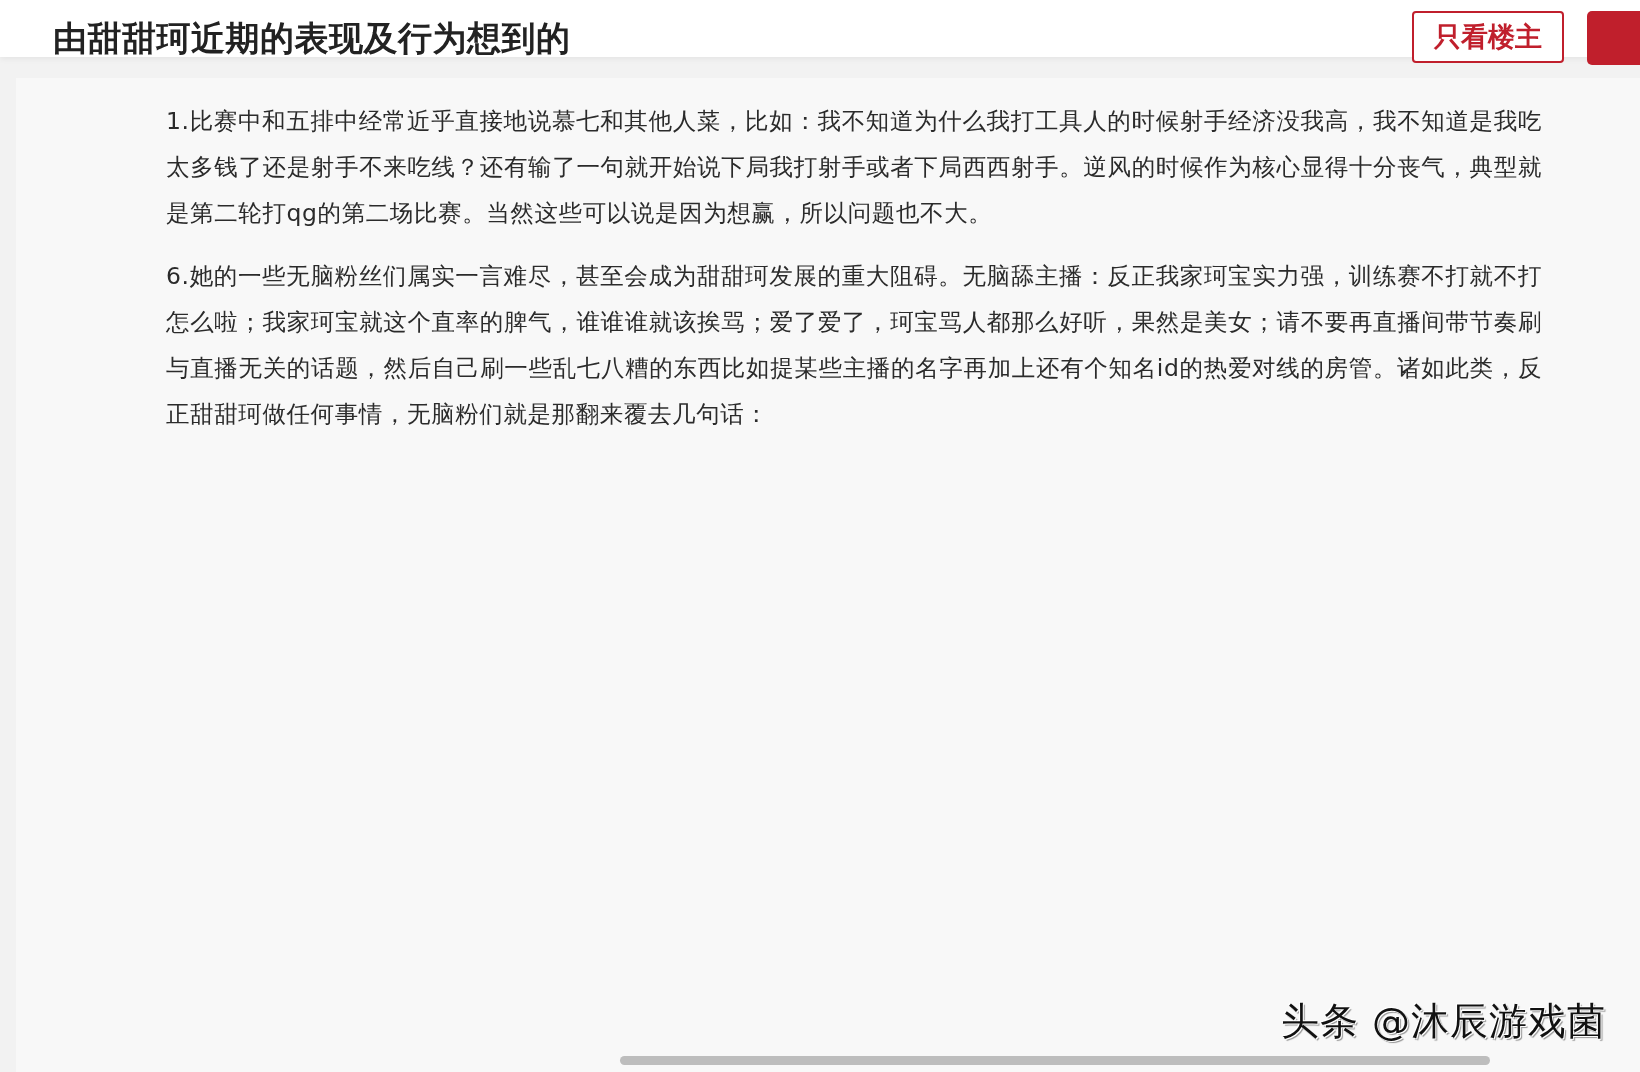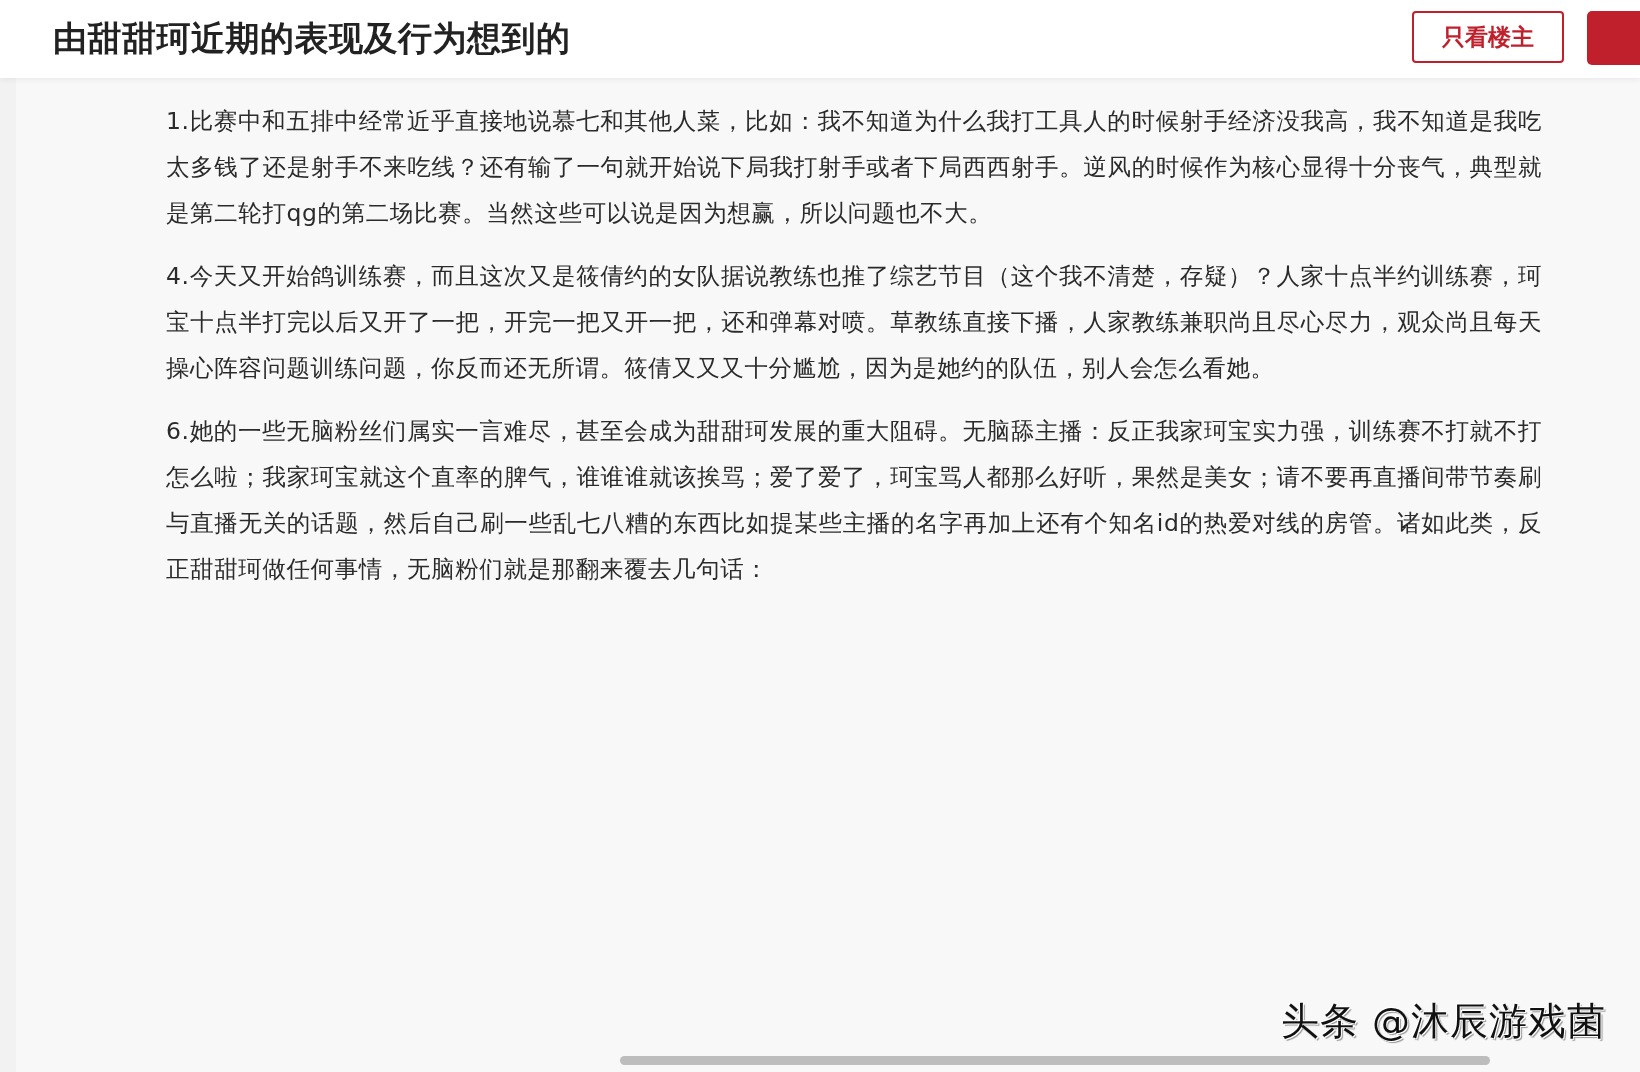--- a/index.html
+++ b/index.html
@@ -8,21 +8,21 @@
       width: 1640px;
       height: 1072px;
       overflow: hidden;
       background: #f2f2f2;
       font-family: "DejaVu Sans", "Liberation Sans", sans-serif;
     }
     .header {
       position: absolute;
       left: 0; top: 0;
       width: 1640px;
-      height: 78px;
+      height: 57px;
       background: #ffffff;
       box-shadow: 0 2px 6px rgba(0,0,0,0.06);
       z-index: 2;
     }
     .page-title {
       position: absolute;
       left: 53px;
       top: 14px;
       font-size: 34px;
       font-weight: bold;
@@ -35,21 +35,21 @@
       position: absolute;
       left: 1412px;
       top: 11px;
       width: 152px;
       height: 52px;
       border: 2px solid #c01f2c;
       border-radius: 4px;
       box-sizing: border-box;
       background: #ffffff;
       color: #c01f2c;
-      font-size: 23px;
+      font-size: 27px;
       font-weight: bold;
       display: flex;
       align-items: center;
       justify-content: center;
       cursor: pointer;
     }
     .red-btn {
       position: absolute;
       left: 1587px;
       top: 11px;
@@ -111,19 +111,18 @@
 
 <div class="header">
   <div class="page-title">由甜甜珂近期的表现及行为想到的</div>
   <div class="only-op-btn">只看楼主</div>
   <div class="red-btn"></div>
 </div>
 
 <div class="content">
   <div class="article">
     <p class="para">1.比赛中和五排中经常近乎直接地说慕七和其他人菜，比如：我不知道为什么我打工具人的时候射手经济没我高，我不知道是我吃太多钱了还是射手不来吃线？还有输了一句就开始说下局我打射手或者下局西西射手。逆风的时候作为核心显得十分丧气，典型就是第二轮打qg的第二场比赛。当然这些可以说是因为想赢，所以问题也不大。</p>
-    <p class="para">4.今天又开始鸽训练赛，而且这次又是筱倩约的女队据说教练也推了综艺节目（这个我不清楚，存疑）？人家十点半约训练赛，珂宝十点半打完以后又开了一把，开完一把又开一把，还和弹幕对喷。草教练直接下播，人家教练兼职尚且尽心尽力，观众尚且每天操心阵容问题训练问题，你反而还无所谓。筱倩又又又十分尴尬，因为是她约的队伍，别人会怎么看她。</p>
     <p class="para">6.她的一些无脑粉丝们属实一言难尽，甚至会成为甜甜珂发展的重大阻碍。无脑舔主播：反正我家珂宝实力强，训练赛不打就不打怎么啦；我家珂宝就这个直率的脾气，谁谁谁就该挨骂；爱了爱了，珂宝骂人都那么好听，果然是美女；请不要再直播间带节奏刷与直播无关的话题，然后自己刷一些乱七八糟的东西比如提某些主播的名字再加上还有个知名id的热爱对线的房管。诸如此类，反正甜甜珂做任何事情，无脑粉们就是那翻来覆去几句话：</p>
   </div>
 </div>
 
 <div class="scrollbar"></div>
 <div class="watermark">头条 @沐辰游戏菌</div>
 
 </body></html>

